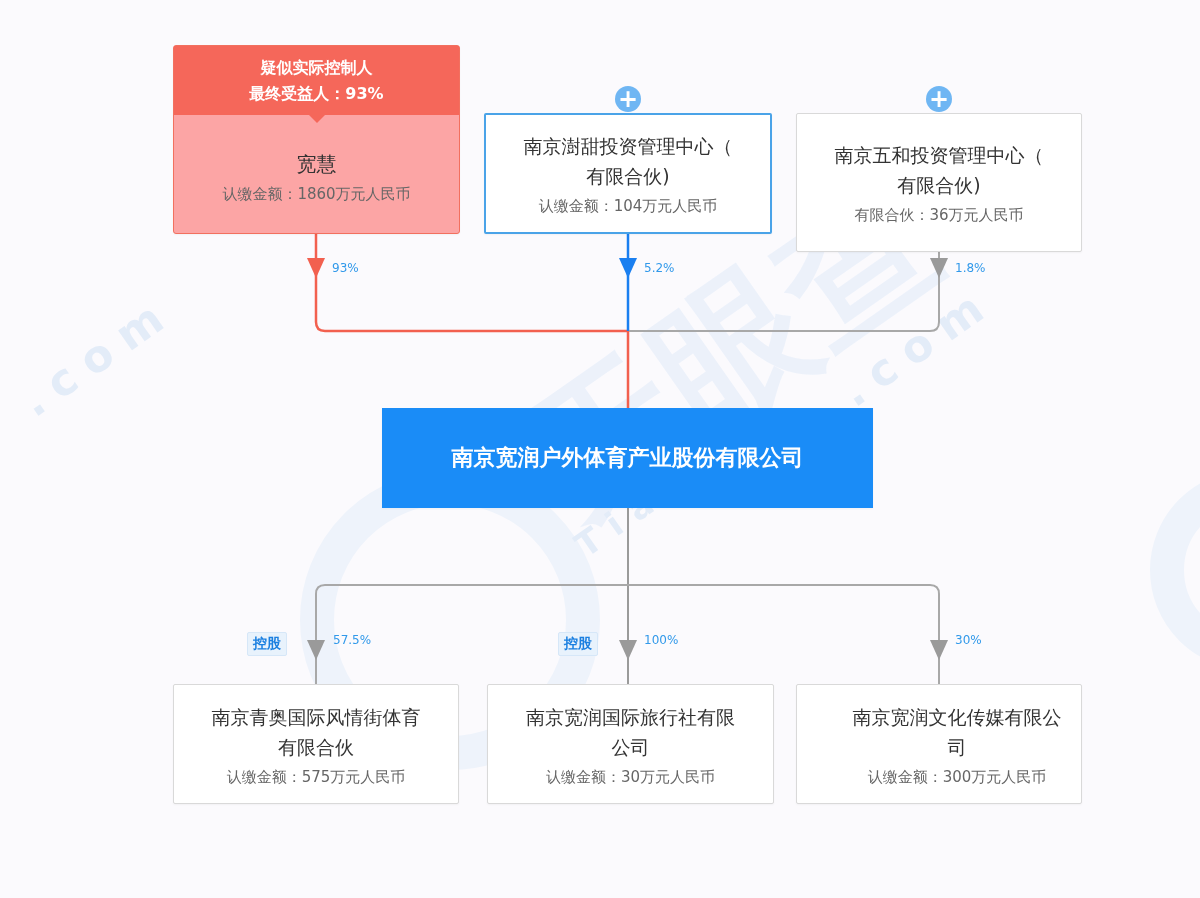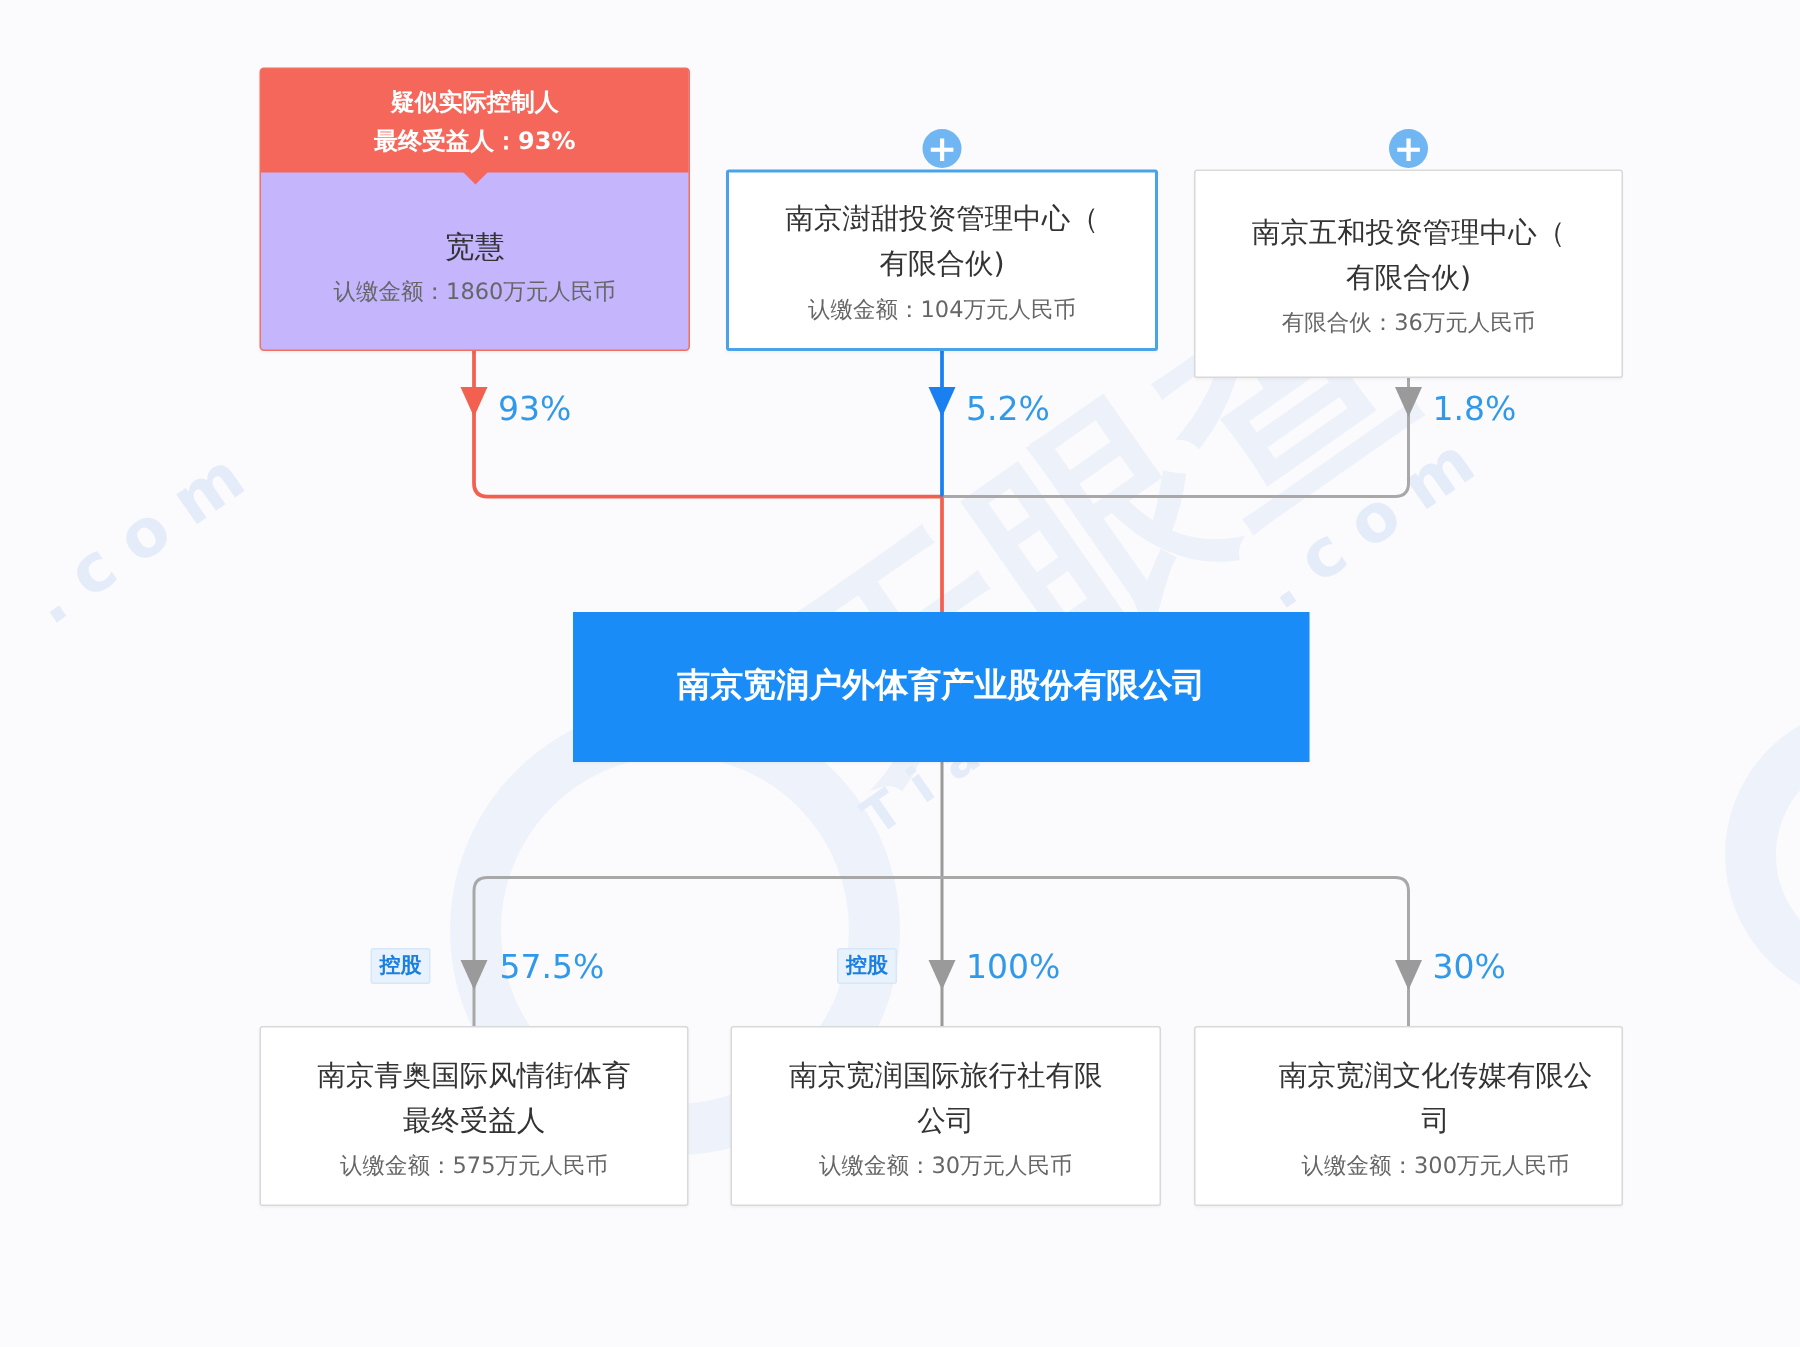--- a/index.html
+++ b/index.html
@@ -29,21 +29,21 @@
     border-radius: 2px;
     text-align: center;
     display: flex; flex-direction: column; align-items: center; justify-content: center;
     box-shadow: 0 1px 2px rgba(0,0,0,0.04);
   }
   .node .name { font-size: 19px; color: #333; line-height: 30px; padding: 0 14px; }
   .node .amount { font-size: 15px; color: #666; margin-top: 6px; }
 
   .node-controller {
     left: 173px; top: 45px; width: 287px; height: 189px;
-    border: 1px solid #f2705f; border-radius: 3px; background: #c4b5fd;
+    border: 1px solid #f2705f; border-radius: 3px; background: #fca5a5;
     justify-content: flex-start;
   }
   .ctrl-header {
     width: 100%; height: 69px; background: #f5675a; color: #fff;
     font-weight: bold; font-size: 16px; line-height: 26px;
     display: flex; flex-direction: column; align-items: center; justify-content: center;
     position: relative;
   }
   .ctrl-header::after {
     content: ""; position: absolute; left: 50%; bottom: -8px; margin-left: -9px;
@@ -67,21 +67,21 @@
   .node-sub-2 { left: 487px; top: 684px; width: 287px; height: 120px; }
   .node-sub-3 { left: 796px; top: 684px; width: 286px; height: 120px; padding-left: 36px; }
 
   .expand-btn {
     position: absolute; width: 26px; height: 26px; border-radius: 50%;
     background: #6fb6f3; color: #fff; font-size: 24px; font-weight: bold;
     display: flex; align-items: center; justify-content: center; line-height: 1;
     cursor: pointer;
   }
 
-  .pct { position: absolute; color: #3199ea; font-size: 22px; }
+  .pct { position: absolute; color: #3199ea; font-size: 12px; }
   .badge {
     position: absolute; background: #e8f2fc; color: #1a7fe0; font-size: 14px; font-weight: bold;
     padding: 2px 5px; border-radius: 2px; border: 1px solid #d6e7f8;
   }
 </style>
 </head>
 <body>
 
 <div class="canvas">
 
@@ -145,21 +145,21 @@
   </div>
 
   <div class="badge" style="left:247px; top:632px;">控股</div>
   <div class="pct" style="left:333px; top:633px;">57.5%</div>
   <div class="badge" style="left:558px; top:632px;">控股</div>
   <div class="pct" style="left:644px; top:633px;">100%</div>
   <div class="pct" style="left:955px; top:633px;text-align:right;">30%</div>
 
   <div class="node node-sub-1">
     <div class="name">南京青奥国际风情街体育</div>
-    <div class="name">最终受益人</div>
+    <div class="name">有限合伙</div>
     <div class="amount">认缴金额：575万元人民币</div>
   </div>
   <div class="node node-sub-2">
     <div class="name">南京宽润国际旅行社有限</div>
     <div class="name">公司</div>
     <div class="amount">认缴金额：30万元人民币</div>
   </div>
   <div class="node node-sub-3">
     <div class="name">南京宽润文化传媒有限公</div>
     <div class="name">司</div>

